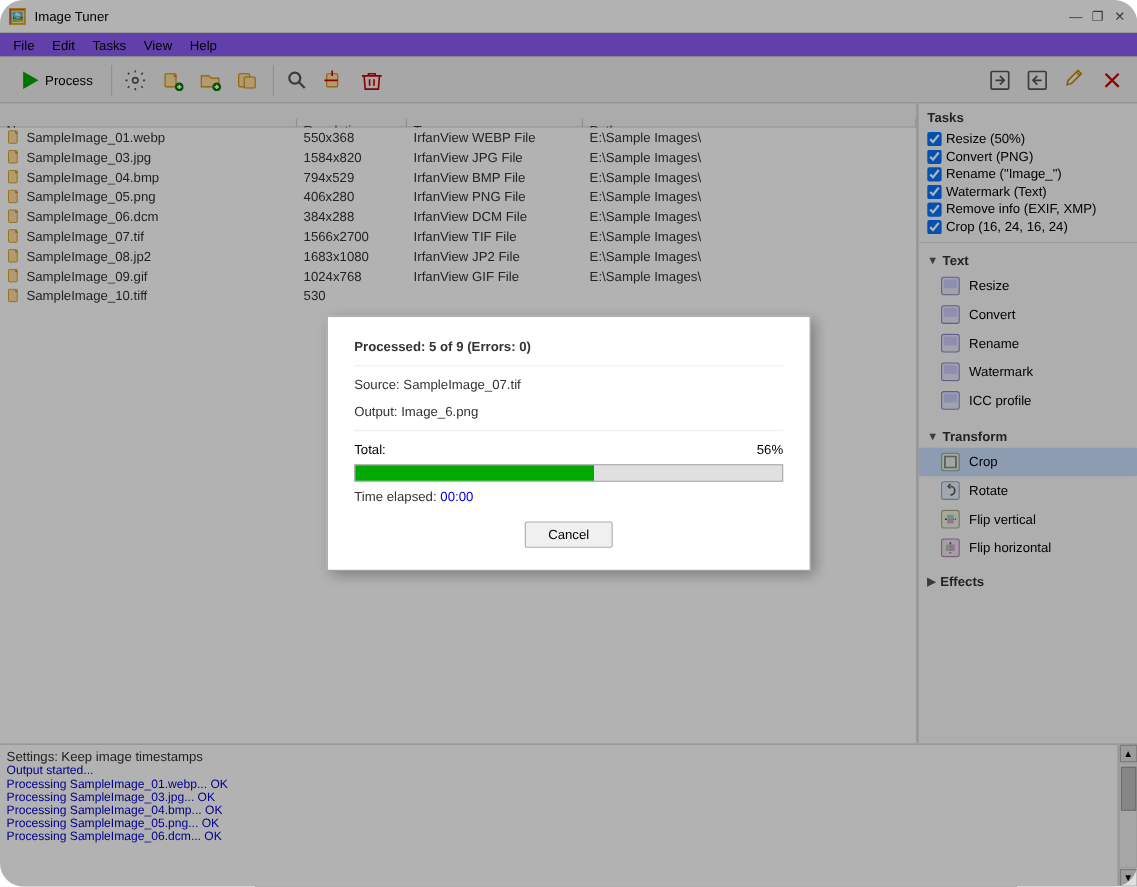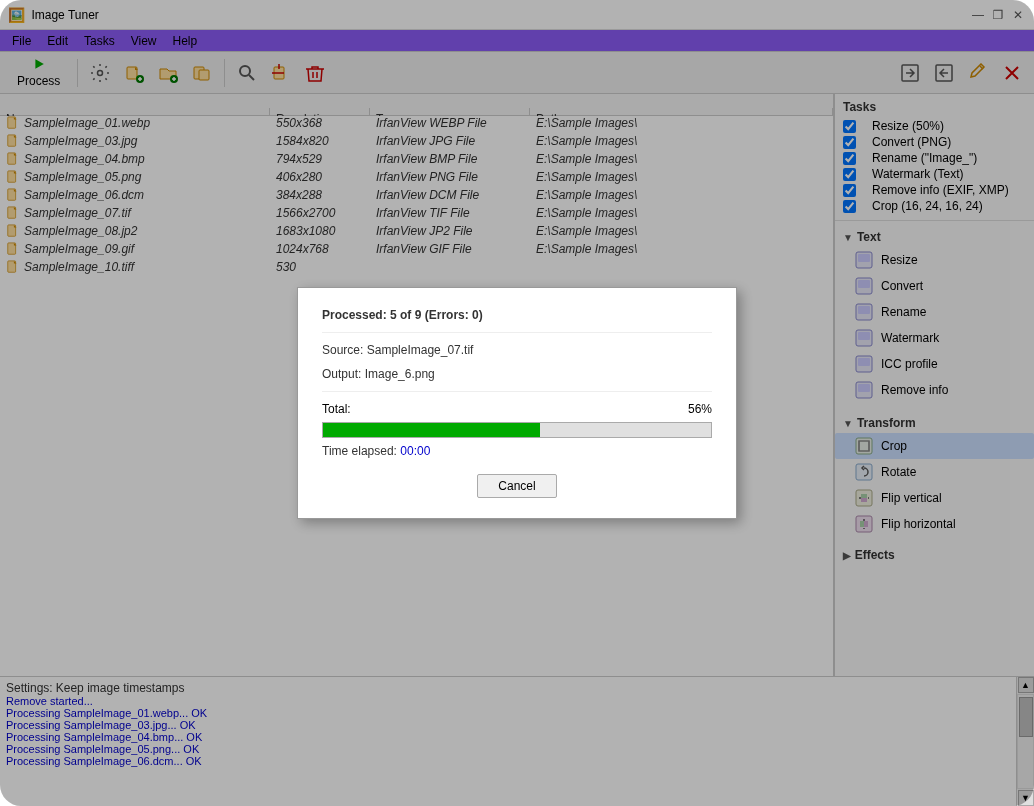--- a/index.html
+++ b/index.html
@@ -10,57 +10,57 @@
     .title-bar-left { display: flex; align-items: center; gap: 6px; }
     .title-bar-controls { display: flex; gap: 4px; }
     .title-bar-btn { width: 16px; height: 16px; border: none; background: transparent; cursor: pointer; font-size: 12px; display: flex; align-items: center; justify-content: center; color: #555; }
 
     
     .menu-bar { background: #8b5cf6; height: 22px; display: flex; align-items: center; padding: 0 4px; border-bottom: 1px solid #ccc; }
     .menu-item { padding: 2px 8px; cursor: pointer; color: #000; }
 
     
     .toolbar { background: #f0f0f0; height: 42px; display: flex; align-items: center; padding: 0 6px; border-bottom: 1px solid #ccc; gap: 2px; }
-    .toolbar-btn { height: 32px; min-width: 32px; border: 1px solid transparent; background: transparent; cursor: pointer; display: flex; align-items: center; justify-content: center; border-radius: 2px; padding: 0 4px; flex-direction: column; }
+    .toolbar-btn { height: 32px; min-width: 32px; border: 1px solid transparent; background: transparent; cursor: pointer; display: flex; align-items: center; justify-content: flex-start; border-radius: 2px; padding: 0 4px; }
     .toolbar-btn.process { gap: 4px; padding: 0 10px; font-size: 13px; font-weight: 500; }
     .toolbar-btn svg { width: 20px; height: 20px; }
     .toolbar-separator { width: 1px; height: 28px; background: #ccc; margin: 0 4px; }
     .toolbar-right { margin-left: auto; display: flex; gap: 2px; }
 
     
     .main-layout { display: flex; flex-direction: column; height: calc(806px - 94px); }
     .content-area { display: flex; flex: 1; overflow: hidden; }
 
     
     .file-list-panel { flex: 1; display: flex; flex-direction: column; border-right: 1px solid #ccc; overflow: hidden; }
     .file-list-header { display: flex; background: #f5f5f5; border-bottom: 1px solid #ccc; height: 22px; align-items: center; }
     .col-header { padding: 2px 6px; border-right: 1px solid #ccc; height: 100%; display: flex; align-items: center; color: #333; cursor: pointer; user-select: none; margin-top: 28px; }
     .col-name { width: 270px; }
     .col-resolution { width: 100px; }
     .col-type { width: 160px; }
     .col-path { flex: 1; }
 
     .file-list-body { flex: 1; overflow-y: auto; background: #fff; }
-    .file-row { display: flex; align-items: flex-start; height: 18px; padding: 0 2px; cursor: pointer; border-bottom: 1px solid transparent; font-style: italic; }
+    .file-row { display: flex; align-items: center; height: 18px; padding: 0 2px; cursor: pointer; border-bottom: 1px solid transparent; }
     .file-row .cell { padding: 0 4px; overflow: hidden; text-overflow: ellipsis; white-space: nowrap; color: #333; }
     .file-row .cell-name { width: 270px; display: flex; align-items: center; gap: 4px; }
     .file-row .cell-resolution { width: 100px; }
     .file-row .cell-type { width: 160px; }
     .file-row .cell-path { flex: 1; }
 
     
     .file-icon { width: 14px; height: 14px; flex-shrink: 0; }
 
     
     .right-panel { width: 200px; background: #f9f9f9; border-left: 1px solid #ccc; display: flex; flex-direction: column; overflow-y: auto; }
     
     
     .tasks-section { padding: 6px 8px; border-bottom: 1px solid #ddd; }
     .tasks-title { font-weight: 600; color: #333; margin-bottom: 4px; font-size: 12px; }
-    .task-item { display: flex; align-items: center; gap: 16px; padding: 1px 0; font-size: 11px; }
+    .task-item { display: flex; align-items: center; gap: 4px; padding: 1px 0; font-size: 11px; }
     .task-item input[type=checkbox] { margin: 0; }
 
     
     .image-section { padding: 6px 0; }
     .section-header { display: flex; align-items: center; gap: 4px; padding: 3px 8px; cursor: pointer; font-weight: 600; font-size: 12px; color: #333; }
     .section-item { display: flex; align-items: center; gap: 8px; padding: 4px 8px 4px 20px; cursor: pointer; border-radius: 2px; }
     .section-item.active { background: #cce0ff; }
     .section-item-icon { width: 18px; height: 18px; flex-shrink: 0; }
 
     
@@ -390,27 +390,20 @@
     </svg>
     <span>Watermark</span>
   </div>
             <div class="section-item">
     <svg class="section-item-icon" viewBox="0 0 18 18">
       <rect x="1" y="1" width="16" height="16" rx="2" fill="#e8e8f8" stroke="#8888cc" stroke-width="1"></rect>
       <rect x="3" y="3" width="12" height="8" rx="1" fill="#ccccff"></rect>
     </svg>
     <span>ICC profile</span>
   </div>
-            <div class="section-item">
-    <svg class="section-item-icon" viewBox="0 0 18 18">
-      <rect x="1" y="1" width="16" height="16" rx="2" fill="#e8e8f8" stroke="#8888cc" stroke-width="1"></rect>
-      <rect x="3" y="3" width="12" height="8" rx="1" fill="#ccccff"></rect>
-    </svg>
-    <span>Remove info</span>
-  </div>
           </div>
       </div>
 
       <div class="transform-section">
         <div class="section-header">
           <span class="chevron">▼</span>
           <span>Transform</span>
         </div>
         <div id="transform-items">
             <div class="section-item active">
@@ -460,21 +453,21 @@
 
   </div>
 
   <div class="log-panel">
     <div class="log-content">
       <div class="log-settings">
         <span>Settings:</span>
         <span>Keep image timestamps</span>
       </div>
       <div id="log-lines">
-          <div class="log-line">Remove started...</div>
+          <div class="log-line">Output started...</div>
           <div class="log-line">Processing SampleImage_01.webp... OK</div>
           <div class="log-line">Processing SampleImage_03.jpg... OK</div>
           <div class="log-line">Processing SampleImage_04.bmp... OK</div>
           <div class="log-line">Processing SampleImage_05.png... OK</div>
           <div class="log-line">Processing SampleImage_06.dcm... OK</div>
         </div>
     </div>
     <div class="log-scrollbar">
       <div class="scroll-up">▲</div>
       <div class="scroll-track">

